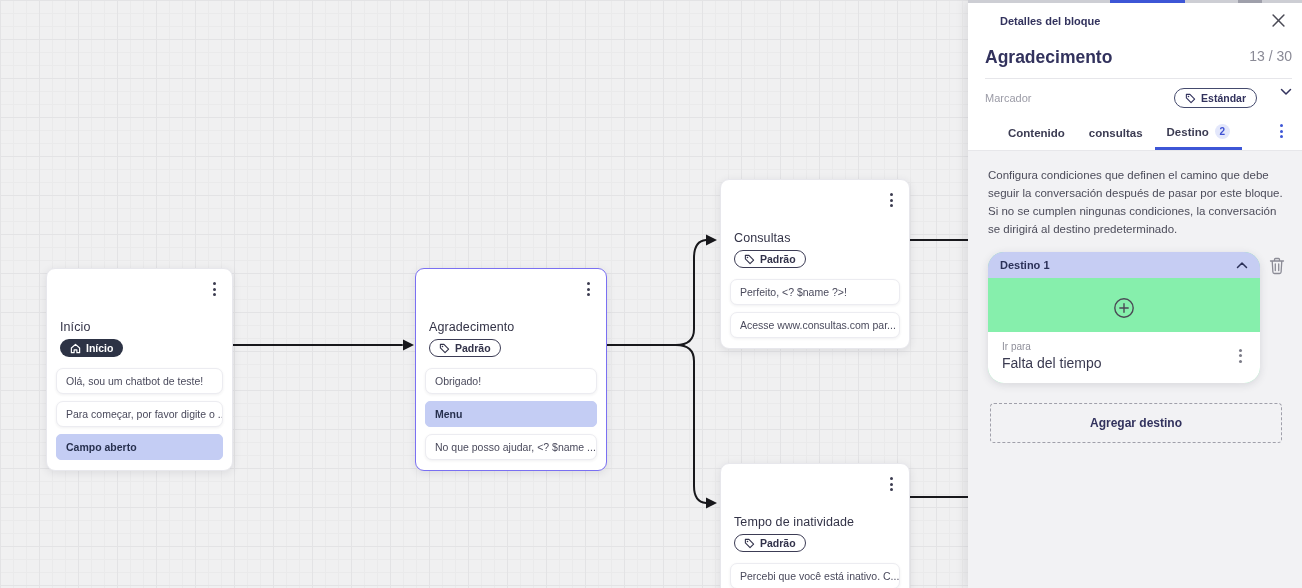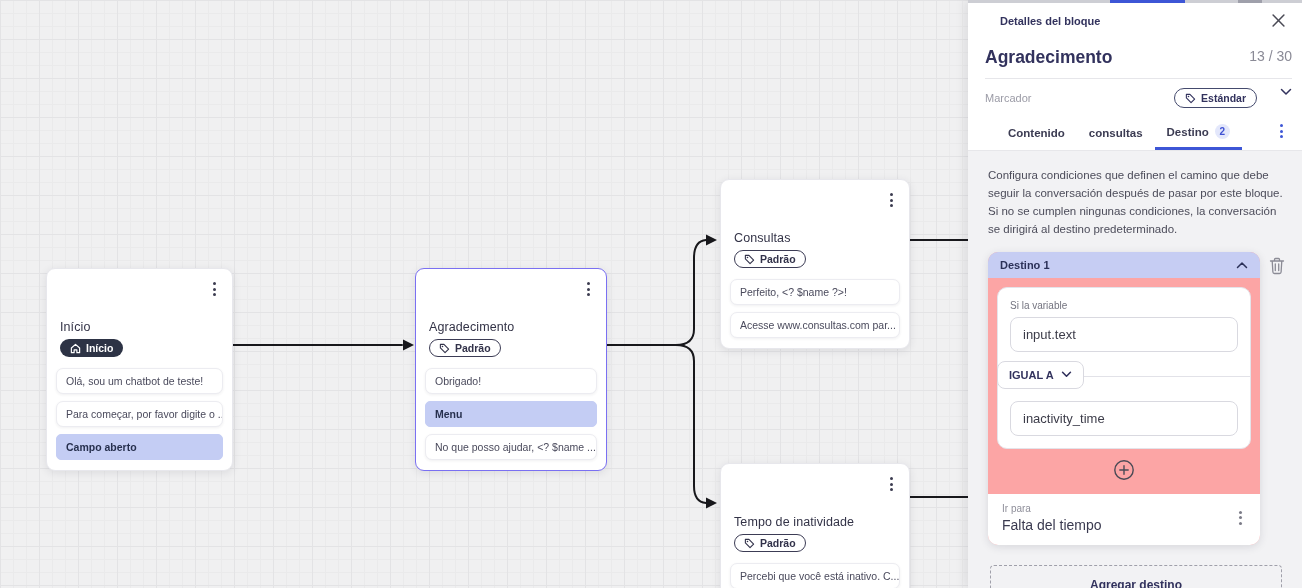--- a/index.html
+++ b/index.html
@@ -68,21 +68,21 @@
   .tabs { display:flex; align-items:flex-end; padding:0 15px 0 28px; border-bottom:1px solid #e7e7ea; flex:none; }
   .tab { padding:9px 12px 8px; font-size:11.5px; font-weight:bold; color:#3b3b52;
          display:flex; align-items:center; gap:6px; cursor:pointer; border-bottom:3px solid transparent; }
   .tab.active { border-bottom-color:#3d56d6; }
   .tab-badge { display:inline-flex; align-items:center; justify-content:center; width:15px; height:15px;
                border-radius:50%; background:#e3e7fb; color:#3f51d3; font-size:10px; font-weight:bold; }
   .tabs .kebab { margin-left:auto; margin-bottom:10px; }
   .panel-body { flex:1; background:#f2f2f4; padding:16px 16px 0 20px; overflow:hidden; }
   .desc { font-size:11.5px; color:#4c4c5a; line-height:1.56; width:296px; margin-bottom:13px; }
   .dest-wrap { display:flex; align-items:flex-start; gap:9px; }
-  .dest-card { width:272px; border-radius:10px; box-shadow:0 2px 9px rgba(40,40,60,.13); overflow:hidden; background:#fca5a5; }
+  .dest-card { width:272px; border-radius:16px; box-shadow:0 2px 9px rgba(40,40,60,.13); overflow:hidden; background:#86efac; }
   .dest-header { background:#c6cdf3; padding:7px 12px; display:flex; justify-content:space-between; align-items:center; cursor:pointer; }
   .dest-title { font-size:11px; font-weight:bold; color:#2b3158; }
   .dest-body { padding:9px 9px 0; }
   .cond-card { background:#fff; border:1px solid #e4e4ea; border-radius:10px; padding:12px; }
   .cond-label { font-size:10px; color:#73737f; margin-bottom:6px; }
   .tinput { border:1px solid #d9d9e0; border-radius:8px; padding:9px 12px; font-size:13px;
             color:#3c3c49; background:#fff; white-space:nowrap; overflow:hidden; cursor:text; }
   .op-row { position:relative; height:31px; margin:9px -12px; }
   .op-row::before { content:""; position:absolute; left:0; right:0; top:50%; border-top:1px solid #e2e2e8; }
   .op-pill { position:absolute; left:-1px; top:0; display:inline-flex; align-items:center; gap:7px;
@@ -260,33 +260,20 @@
 
       <div class="dest-wrap">
         <div class="dest-card">
           <div class="dest-header">
             <span class="dest-title">Destino 1</span>
             <svg width="12" height="8" viewBox="0 0 12 8">
                 <path d="M1.5 6.5 L6 2 L10.5 6.5" fill="none" stroke="#2b3158" stroke-width="1.5" stroke-linecap="round" stroke-linejoin="round"></path>
               </svg>
           </div>
           <div class="dest-body">
-            <div class="cond-card">
-              <div class="cond-label">Si la variable</div>
-              <div class="tinput">input.text</div>
-              <div class="op-row">
-                <span class="op-pill">
-                  <span>IGUAL A</span>
-                  <svg width="11" height="7" viewBox="0 0 12 8">
-                      <path d="M1.5 1.5 L6 6 L10.5 1.5" fill="none" stroke="#32325d" stroke-width="1.8" stroke-linecap="round" stroke-linejoin="round"></path>
-                    </svg>
-                </span>
-              </div>
-              <div class="tinput">inactivity_time</div>
-            </div>
             <div class="plus-row">
               <span class="plus-btn">
                 <svg width="22" height="22" viewBox="0 0 22 22">
                     <circle cx="11" cy="11" r="9.2" fill="none" stroke="#4a4a55" stroke-width="1.4"></circle>
                     <path d="M11 6.8 V15.2 M6.8 11 H15.2" stroke="#4a4a55" stroke-width="1.4" stroke-linecap="round"></path>
                   </svg>
               </span>
             </div>
           </div>
           <div class="dest-footer">

